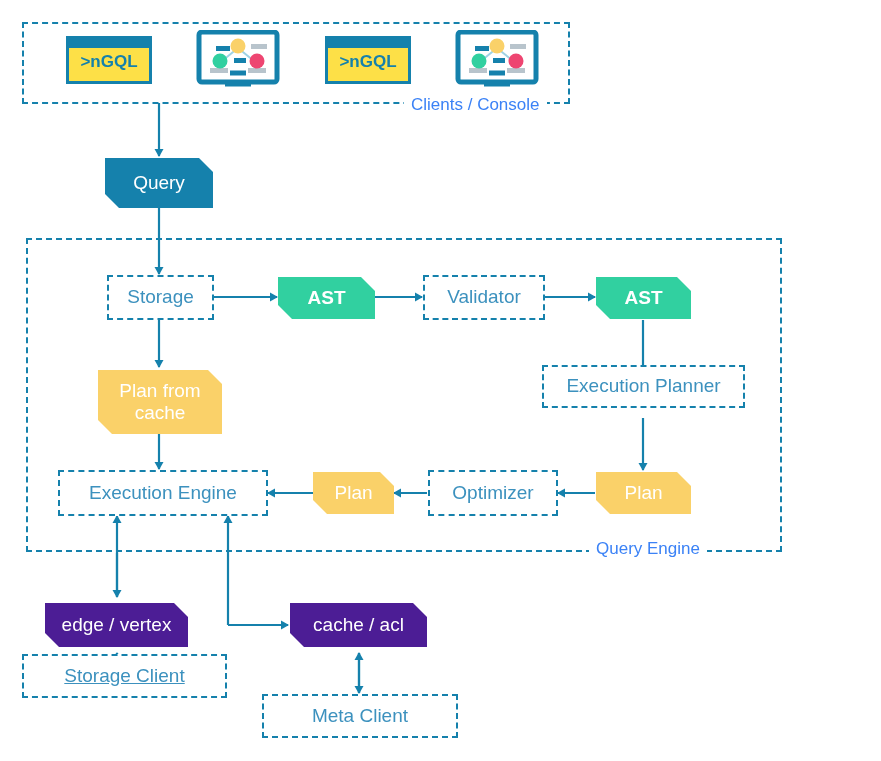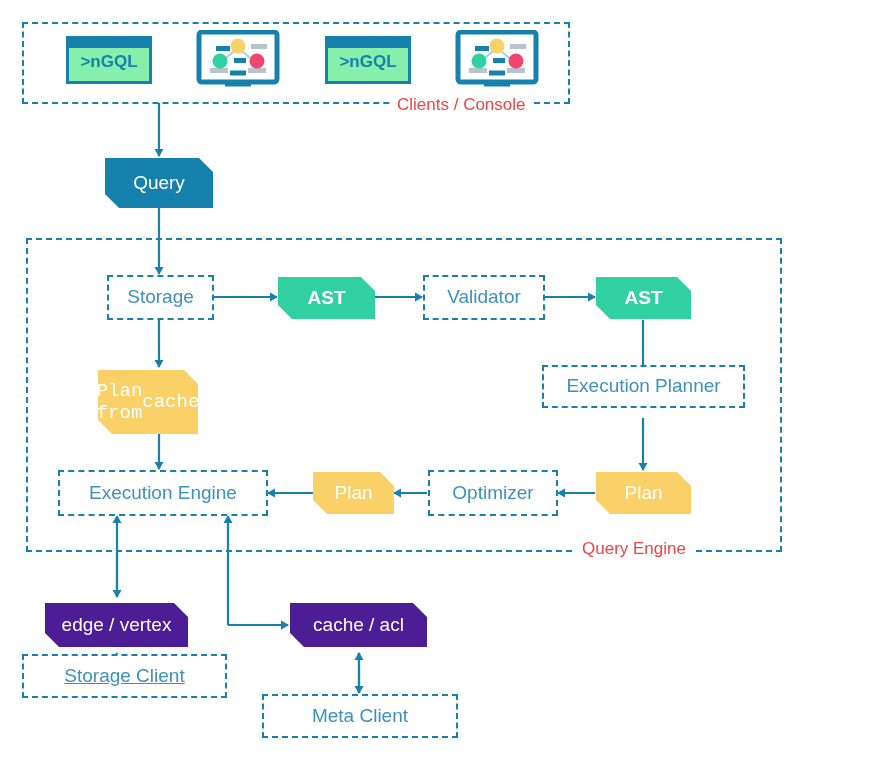--- a/index.html
+++ b/index.html
@@ -47,25 +47,26 @@
   .group-box {
     position: absolute;
     z-index: 0;
     box-sizing: border-box;
     border: 2px dashed #1581AC;
     background: transparent;
   }
   .group-label {
     position: absolute;
     z-index: 3;
-    color: #ef4444;
+    color: #3b82f6;
     font-size: 17px;
     background: #ffffff;
     padding: 0 7px;
     white-space: nowrap;
+    margin-left: 14px;
   }
 
   
   .box-dashed {
     border: 2px dashed #1581AC;
     color: #3C91BE;
     background: #ffffff;
     font-size: 19px;
   }
 
@@ -82,21 +83,21 @@
   .tag.pink   { background: #4c1d95; }
 
   .tag.two-line { line-height: 1.18; }
 
   
   .term-icon {
     position: absolute;
     z-index: 2;
     box-sizing: border-box;
     border: 3px solid #1581AC;
-    background: #86efac;
+    background: #fde047;
     display: flex;
     align-items: flex-end;
     justify-content: center;
   }
   .term-icon .term-bar {
     position: absolute;
     left: 0; top: 0; right: 0;
     height: 9px;
     background: #1581AC;
   }
@@ -224,21 +225,21 @@
   <div class="group-label" style="left:575px; top:539px;">Query Engine</div>
 
   <div class="node box-dashed" style="left:107px; top:275px; width:107px; height:45px;">Storage</div>
 
   <div class="node tag green" style="left:278px; top:277px; width:97px; height:42px;">AST</div>
 
   <div class="node box-dashed" style="left:423px; top:275px; width:122px; height:45px;text-align:center;">Validator</div>
 
   <div class="node tag green" style="left:596px; top:277px; width:95px; height:42px;">AST</div>
 
-  <div class="node tag yellow two-line" style="left:98px; top:370px; width:100px; height:64px; flex-direction:row;font-family:Liberation Mono, monospace;">
+  <div class="node tag yellow two-line" style="left:98px; top:370px; width:124px; height:64px; flex-direction:column;">
     <span>Plan from</span>
     <span>cache</span>
   </div>
 
   <div class="node box-dashed" style="left:542px; top:365px; width:203px; height:43px;">Execution Planner</div>
 
   <div class="node box-dashed" style="left:58px; top:470px; width:210px; height:46px;">Execution Engine</div>
 
   <div class="node tag yellow" style="left:313px; top:472px; width:81px; height:42px;">Plan</div>
 

